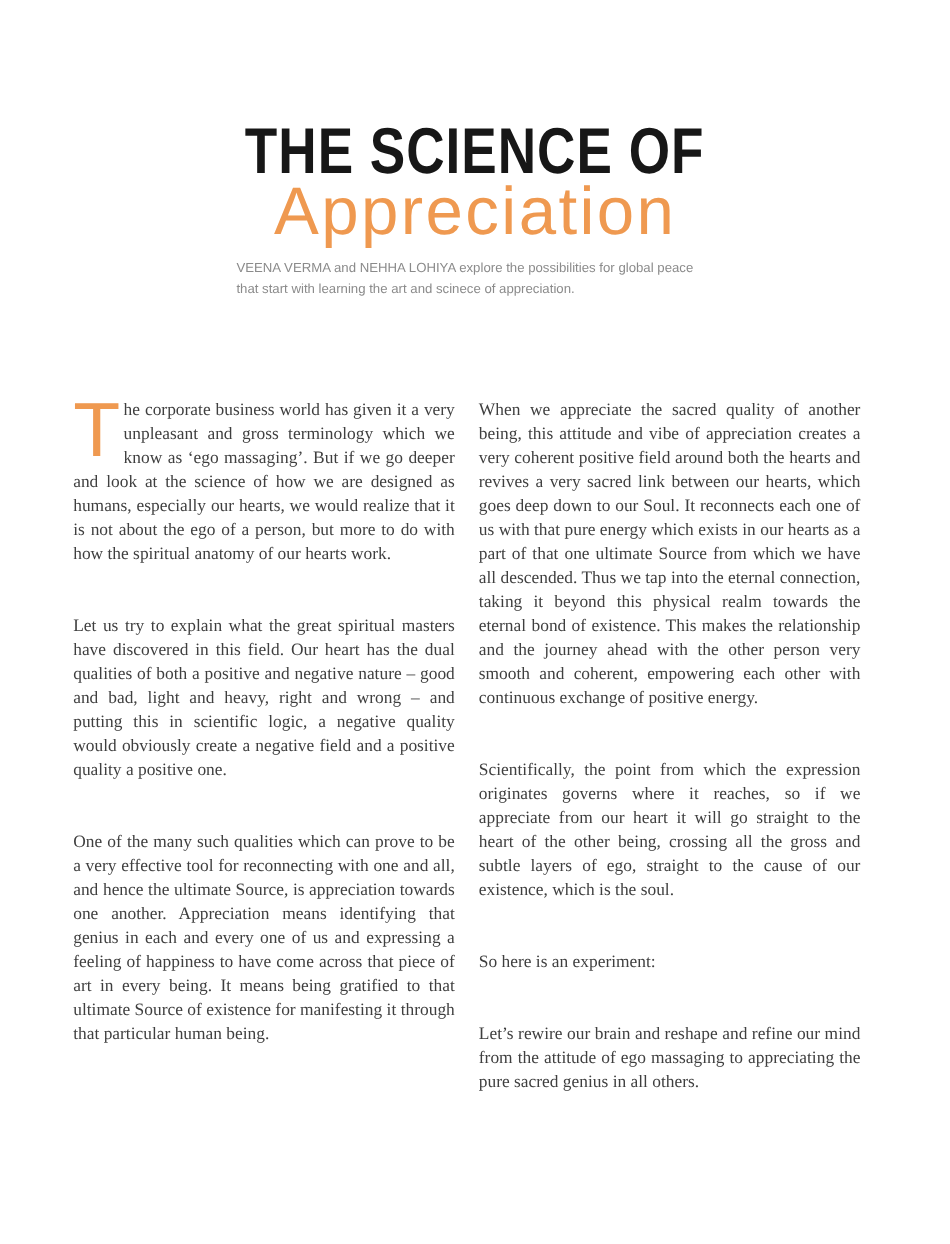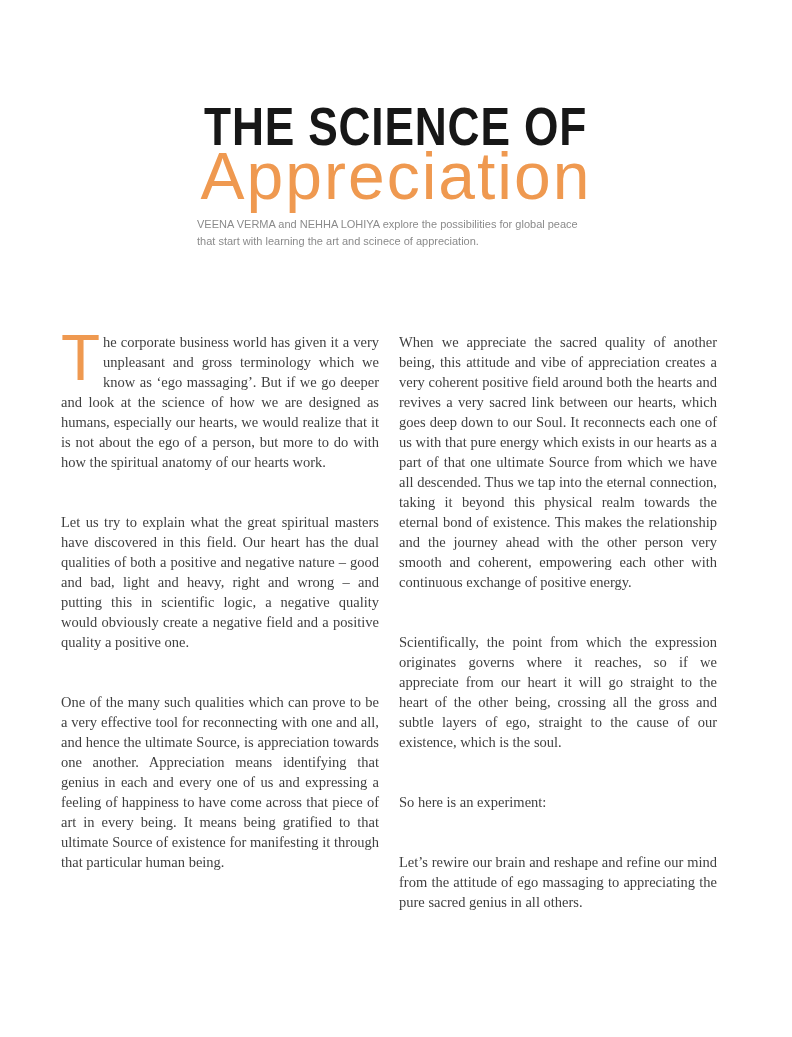--- a/index.html
+++ b/index.html
@@ -11,21 +11,21 @@
 
   
   .header { position:absolute; top:101px; left:0; width:100%; text-align:center; }
   .title-main {
     margin:0; font-family:"Liberation Sans", sans-serif; font-weight:700;
     font-size:54px; line-height:50px; letter-spacing:1px; color:#171717;
     white-space:nowrap; display:inline-block; transform:scaleX(0.82); transform-origin:50% 50%;
   }
   .title-sub {
     margin:0; font-family:"Liberation Sans", sans-serif; font-weight:400;
-    font-size:66px; line-height:50px; letter-spacing:2px; color:#ef9950;
+    font-size:56px; line-height:50px; letter-spacing:2px; color:#ef9950;
   }
   .byline {
     width:398px; margin:15px auto 0; text-align:left;
     font-family:"Liberation Sans", sans-serif; font-size:11px;
     line-height:17px; color:#8b8b8b;
   }
 
   
   .columns { position:absolute; top:332px; left:61px; display:flex; gap:20px; }
   .col { width:318px; }

